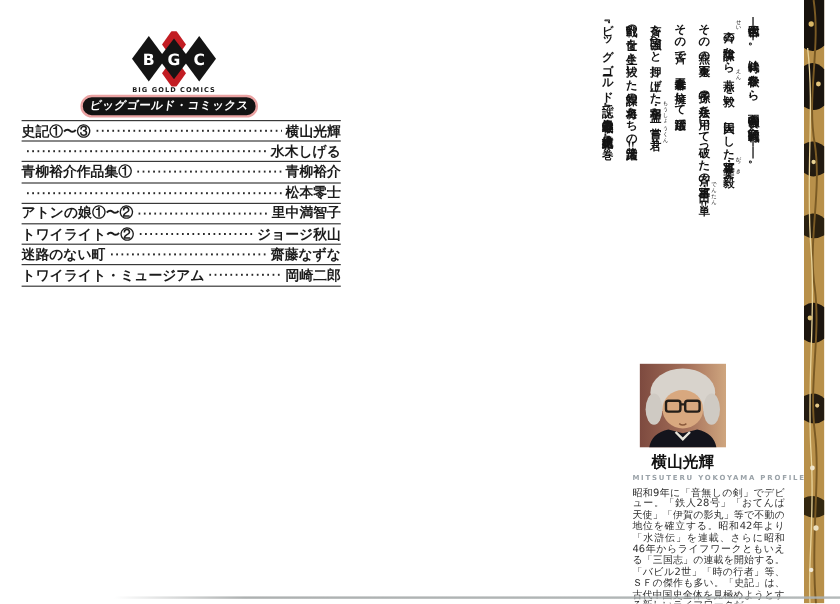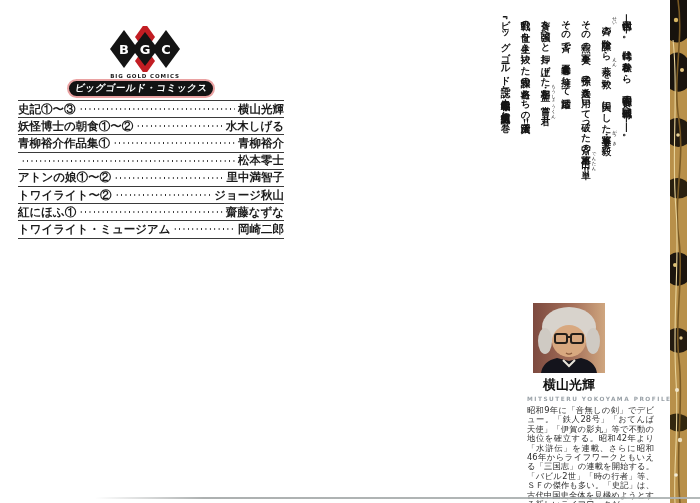--- a/index.html
+++ b/index.html
@@ -95,21 +95,20 @@
     <span>ビッグゴールド・コミックス</span>
   </div>
 
   <div id="book-list">
     <div class="book-row">
       <span class="book-title">史記①〜③</span>
       <span class="leader"></span>
       <span class="book-author">横山光輝</span>
     </div>
     <div class="book-row">
-      <span class="book-title">妖怪博士の朝食①〜②</span>
       <span class="leader"></span>
       <span class="book-author">水木しげる</span>
     </div>
     <div class="book-row">
       <span class="book-title">青柳裕介作品集①</span>
       <span class="leader"></span>
       <span class="book-author">青柳裕介</span>
     </div>
     <div class="book-row">
       <span class="leader"></span>
@@ -119,21 +118,21 @@
       <span class="book-title">アトンの娘①〜②</span>
       <span class="leader"></span>
       <span class="book-author">里中満智子</span>
     </div>
     <div class="book-row">
       <span class="book-title">トワイライト〜②</span>
       <span class="leader"></span>
       <span class="book-author">ジョージ秋山</span>
     </div>
     <div class="book-row">
-      <span class="book-title">紅にほふ①</span>
+      <span class="book-title">迷路のない町</span>
       <span class="leader"></span>
       <span class="book-author">齋藤なずな</span>
     </div>
     <div class="book-row">
       <span class="book-title">トワイライト・ミュージアム</span>
       <span class="leader"></span>
       <span class="book-author">岡崎二郎</span>
     </div>
   </div>
 

